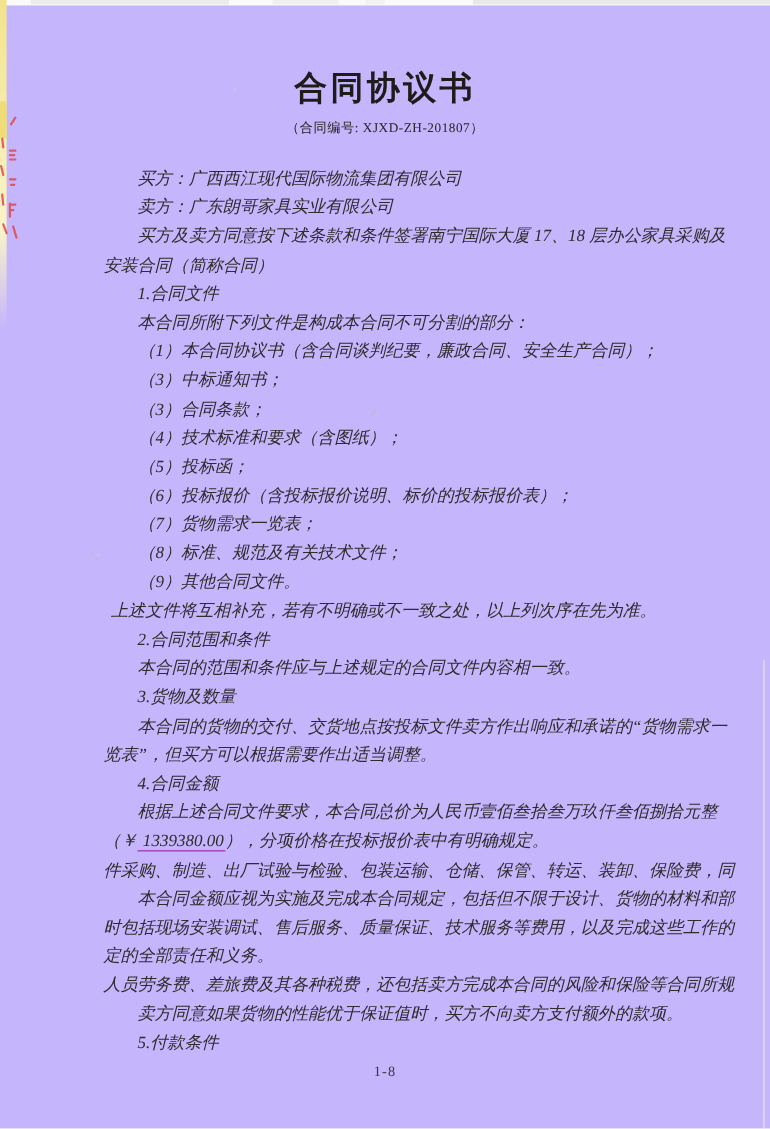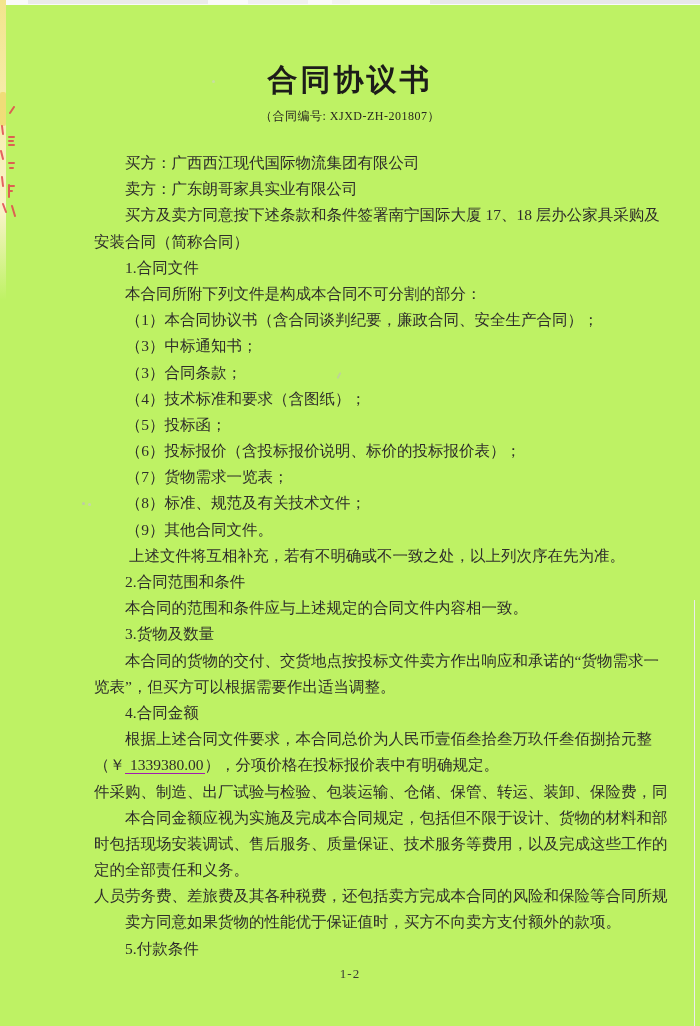--- a/index.html
+++ b/index.html
@@ -1,18 +1,18 @@
 <!DOCTYPE html>
 <html><head>
 <meta charset="utf-8">
 <style>
   html,body{margin:0;padding:0;background:#ffffff;}
   .page{
     position:relative;width:700px;height:1026px;margin:0 auto;
-    background:#bef264;overflow:hidden;
+    background:#c4b5fd;overflow:hidden;
     font-family:"Liberation Serif","DejaVu Serif",serif;
     color:#2e2d2b;
   }
   
   .top-strip{position:absolute;top:0;left:0;width:700px;height:5px;background:#fafafa;}
   .top-seg{position:absolute;top:0;height:4px;background:#e7e7e7;opacity:.8;}
   .seg1{left:28px;width:180px;}
   .seg2{left:248px;width:60px;background:#ededed;}
   .seg3{left:332px;width:18px;background:#f0f0f0;}
   .seg4{left:430px;width:330px;background:#e4e4e4;}
@@ -33,24 +33,24 @@
     font-size:30px;font-weight:bold;letter-spacing:3px;color:#1d1c1a;
   }
   .subtitle{
     position:absolute;top:108px;left:0;width:100%;text-align:center;
     font-size:12px;letter-spacing:.5px;color:#27261f;
   }
   .doc-body{
     position:absolute;left:94px;top:150px;width:580px;
     font-size:15.5px;color:#2e2d2b;
   }
-  .line{height:26.2px;line-height:26.2px;white-space:nowrap;position:relative;}
+  .line{height:26.2px;line-height:26.2px;white-space:nowrap;position:relative;font-style:italic;}
   .p{text-indent:2em;}
   .item{text-indent:2.05em;}
-  .half{text-indent:.45em;margin-left:28px;}
+  .half{text-indent:.45em;}
   .flush{text-indent:0;}
   .uline{border-bottom:1px solid #a21caf;padding:0 1px;}
   .artifact-dots{
     position:absolute;left:-12px;top:12px;width:3px;height:3px;border-radius:50%;
     background:#bdbdbd;box-shadow:6px 1px 0 #cbcbcb;opacity:.7;
   }
   .page-number{
     position:absolute;top:966px;left:0;width:700px;text-align:center;
     font-size:13px;color:#3a3936;letter-spacing:1px;
   }
@@ -121,14 +121,14 @@
     </div>
     <div class="line flush">件采购、制造、出厂试验与检验、包装运输、仓储、保管、转运、装卸、保险费，同</div>
     <div class="line p">本合同金额应视为实施及完成本合同规定，包括但不限于设计、货物的材料和部</div>
     <div class="line flush">时包括现场安装调试、售后服务、质量保证、技术服务等费用，以及完成这些工作的</div>
     <div class="line flush">定的全部责任和义务。</div>
     <div class="line flush">人员劳务费、差旅费及其各种税费，还包括卖方完成本合同的风险和保险等合同所规</div>
     <div class="line p">卖方同意如果货物的性能优于保证值时，买方不向卖方支付额外的款项。</div>
     <div class="line p">5.付款条件</div>
   </div>
 
-  <div class="page-number">1-2</div>
+  <div class="page-number">1-8</div>
 </div>
 
 </body></html>

